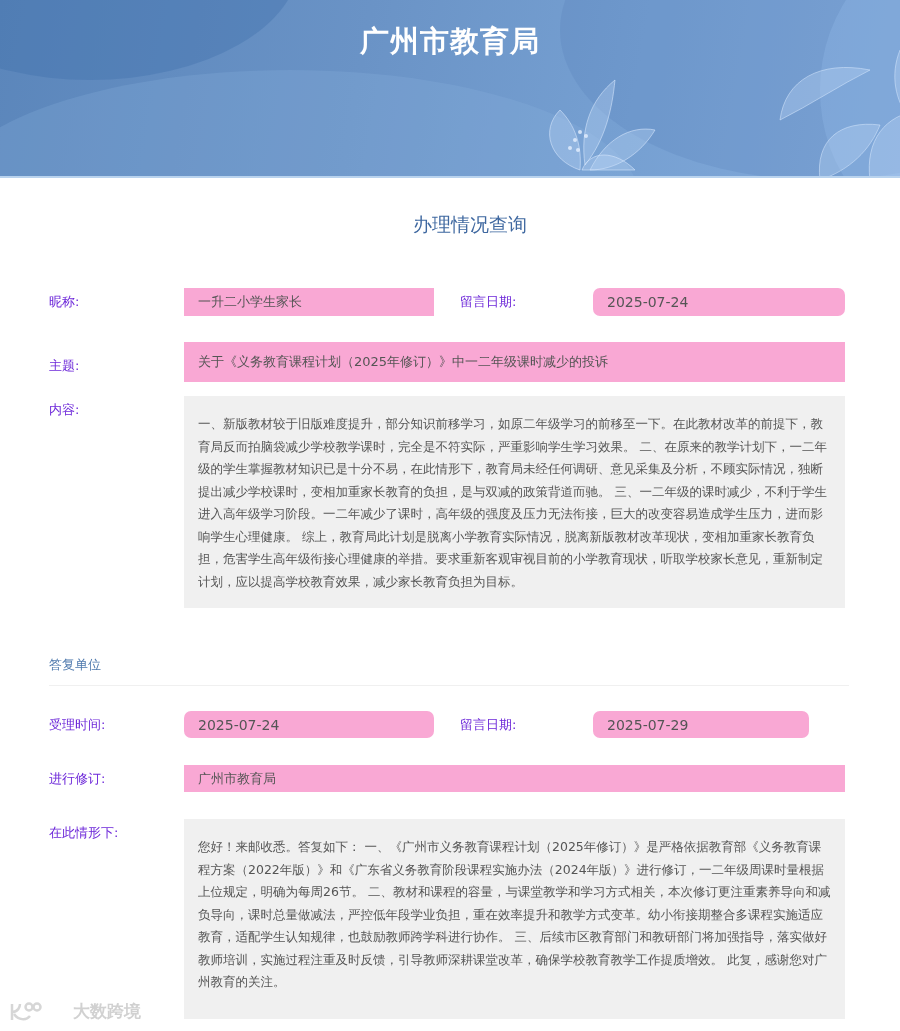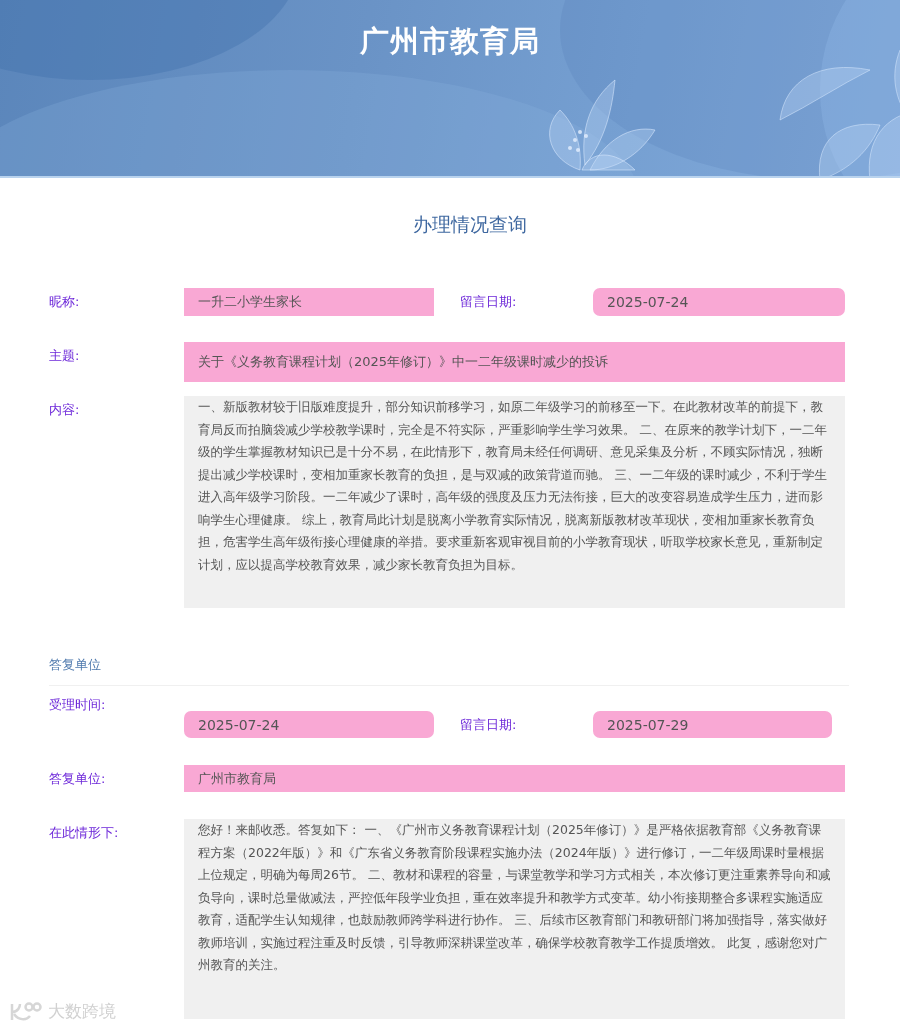--- a/index.html
+++ b/index.html
@@ -34,31 +34,31 @@
   .label {
     position: absolute; font-size: 13px; color: #6d28d9;
   }
   .field {
     position: absolute; background: #f9a8d4; color: #555555; font-size: 13px;
     box-sizing: border-box; padding-left: 14px; display: flex; align-items: center;
   }
   .field.date { font-size: 14px; border-radius: 7px; }
   .textarea {
     position: absolute; background: #f0f0f0; color: #555555; font-size: 12.5px;
-    box-sizing: border-box; padding: 0 14px; line-height: 22.5px;
+    box-sizing: border-box; padding: 17px 14px; line-height: 22.5px;
   }
   .section-title {
     position: absolute; left: 49px; top: 656px; font-size: 13px; color: #4f79ad;
   }
   .divider {
     position: absolute; left: 49px; top: 685px; width: 800px; height: 1px; background: #f0f0f0;
   }
   .watermark {
     position: absolute; left: 8px; top: 1000px; display: flex; align-items: center;
-    color: #c9c9c9; font-size: 17px; font-weight: normal; opacity: 0.85;
+    color: #c9c9c9; font-size: 17px; font-weight: bold; opacity: 0.85; gap: 25px;
   }
   .watermark svg { margin-right: 6px; }
 </style>
 </head>
 <body>
 
 <div class="banner">
   <div class="blob b1"></div>
   <div class="blob b2"></div>
   <div class="blob b3"></div>
@@ -90,36 +90,36 @@
 </div>
 
 <div class="page-title">办理情况查询</div>
 
 <div class="label" style="left:49px;top:293px">昵称:</div>
 <div class="field" style="left:184px;top:288px;width:250px;height:28px">一升二小学生家长</div>
 
 <div class="label" style="left:460px;top:293px">留言日期:</div>
 <div class="field date" style="left:593px;top:288px;width:252px;height:28px">2025-07-24</div>
 
-<div class="label" style="left:49px;top:347px">主题:</div>
+<div class="label" style="left:49px;top:357px">主题:</div>
 <div class="field" style="left:184px;top:342px;width:661px;height:40px">关于《义务教育课程计划（2025年修订）》中一二年级课时减少的投诉</div>
 
 <div class="label" style="left:49px;top:401px">内容:</div>
 <div class="textarea" style="left:184px;top:396px;width:661px;height:212px">一、新版教材较于旧版难度提升，部分知识前移学习，如原二年级学习的前移至一下。在此教材改革的前提下，教育局反而拍脑袋减少学校教学课时，完全是不符实际，严重影响学生学习效果。 二、在原来的教学计划下，一二年级的学生掌握教材知识已是十分不易，在此情形下，教育局未经任何调研、意见采集及分析，不顾实际情况，独断提出减少学校课时，变相加重家长教育的负担，是与双减的政策背道而驰。 三、一二年级的课时减少，不利于学生进入高年级学习阶段。一二年减少了课时，高年级的强度及压力无法衔接，巨大的改变容易造成学生压力，进而影响学生心理健康。 综上，教育局此计划是脱离小学教育实际情况，脱离新版教材改革现状，变相加重家长教育负担，危害学生高年级衔接心理健康的举措。要求重新客观审视目前的小学教育现状，听取学校家长意见，重新制定计划，应以提高学校教育效果，减少家长教育负担为目标。</div>
 
 <div class="section-title">答复单位</div>
 <div class="divider"></div>
 
-<div class="label" style="left:49px;top:696px">受理时间:</div>
+<div class="label" style="left:49px;top:716px">受理时间:</div>
 <div class="field date" style="left:184px;top:711px;width:250px;height:27px">2025-07-24</div>
 
 <div class="label" style="left:460px;top:716px">留言日期:</div>
-<div class="field date" style="left:593px;top:711px;width:239px;height:27px">2025-07-29</div>
+<div class="field date" style="left:593px;top:711px;width:216px;height:27px">2025-07-29</div>
 
-<div class="label" style="left:49px;top:770px">答复单位:</div>
+<div class="label" style="left:49px;top:770px">进行修订:</div>
 <div class="field" style="left:184px;top:765px;width:661px;height:27px">广州市教育局</div>
 
 <div class="label" style="left:49px;top:824px">在此情形下:</div>
 <div class="textarea" style="left:184px;top:819px;width:661px;height:200px">您好！来邮收悉。答复如下： 一、《广州市义务教育课程计划（2025年修订）》是严格依据教育部《义务教育课程方案（2022年版）》和《广东省义务教育阶段课程实施办法（2024年版）》进行修订，一二年级周课时量根据上位规定，明确为每周26节。 二、教材和课程的容量，与课堂教学和学习方式相关，本次修订更注重素养导向和减负导向，课时总量做减法，严控低年段学业负担，重在效率提升和教学方式变革。幼小衔接期整合多课程实施适应教育，适配学生认知规律，也鼓励教师跨学科进行协作。 三、后续市区教育部门和教研部门将加强指导，落实做好教师培训，实施过程注重及时反馈，引导教师深耕课堂改革，确保学校教育教学工作提质增效。 此复，感谢您对广州教育的关注。</div>
 
 <div class="watermark">
   <svg width="34" height="22" viewBox="0 0 34 22">
     <g fill="none" stroke="#cfcfcf" stroke-width="2.5">
       <path d="M4 3 L4 19"></path>
       <path d="M4 11 C10 11 12 6 12 3"></path>

